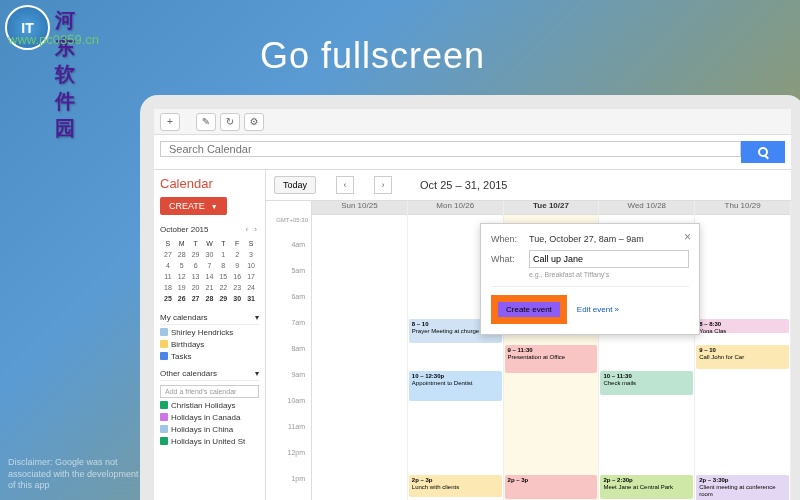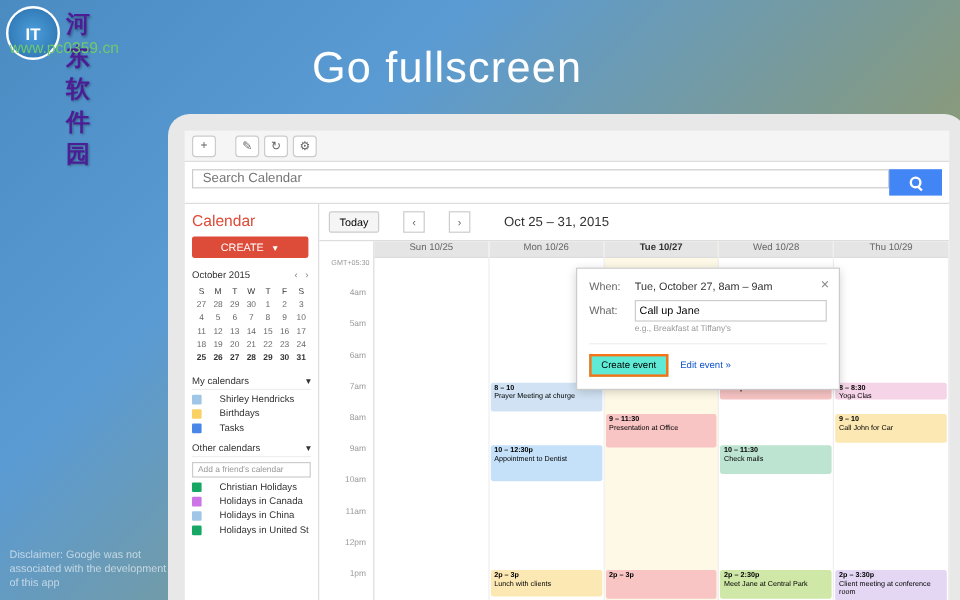--- a/index.html
+++ b/index.html
@@ -16,32 +16,32 @@
 .tb-btn{width:20px;height:18px;border:1px solid #ccc;background:#fff;border-radius:3px;display:flex;align-items:center;justify-content:center;font-size:10px;color:#666;cursor:pointer}
 .tb-sep{width:8px}
 .search-row{display:flex;padding:6px;gap:0;border-bottom:1px solid #ddd}
 .search-input{flex:1;height:16px;border:1px solid #ccc;padding:0 8px;font-size:11px;color:#999}
 .search-btn{width:44px;height:22px;background:#4285f4;border:none;display:flex;align-items:center;justify-content:center;cursor:pointer}
 .search-icon{width:10px;height:10px;border:2px solid #fff;border-radius:50%;position:relative}
 .search-icon::after{content:'';position:absolute;width:5px;height:2px;background:#fff;transform:rotate(45deg);bottom:-3px;right:-3px}
 .main{flex:1;display:flex;overflow:hidden}
 .sidebar{width:112px;border-right:1px solid #ddd;padding:6px;font-size:9px;overflow:hidden}
 .cal-title{color:#dd4b39;font-size:13px;margin-bottom:6px}
-.create-btn{background:#dd4b39;color:#fff;padding:4px 24px;font-size:9px;border:none;border-radius:2px;cursor:pointer;position:relative}
+.create-btn{background:#dd4b39;color:#fff;padding:4px 9px;font-size:9px;border:none;border-radius:2px;cursor:pointer;position:relative}
 .create-btn::after{content:'▼';margin-left:6px;font-size:7px}
 .month-nav{display:flex;justify-content:space-between;align-items:center;margin-top:10px;font-size:8px;color:#333}
 .month-nav span:first-child{font-weight:normal}
 .arrows{color:#888;letter-spacing:2px}
 .mini-cal{margin-top:3px}
 .mini-cal table{width:100%;font-size:7px;color:#666}
 .mini-cal th{font-weight:normal;color:#333;padding:1px}
 .mini-cal td{text-align:center;padding:1px}
 .mini-cal .bold{font-weight:bold;color:#333}
 .section-head{display:flex;justify-content:space-between;align-items:center;margin-top:8px;font-size:8px;color:#333;border-bottom:1px solid #eee;padding-bottom:2px}
-.cal-item{display:flex;align-items:flex-end;gap:15px;margin-top:3px;font-size:8px;color:#333}
+.cal-item{display:flex;align-items:flex-start;gap:3px;margin-top:3px;font-size:8px;color:#333}
 .cal-chk{width:8px;height:8px;border-radius:1px}
 .add-friend{border:1px solid #ccc;padding:2px 4px;font-size:7px;color:#999;margin-top:4px}
 .content{flex:1;display:flex;flex-direction:column;overflow:hidden}
 .date-bar{display:flex;align-items:center;padding:6px 8px;gap:20px;border-bottom:1px solid #ddd}
 .today-btn{border:1px solid #ccc;background:#f5f5f5;padding:3px 8px;font-size:9px;border-radius:2px;cursor:pointer}
 .nav-btn{border:1px solid #ccc;background:#fff;width:18px;height:18px;font-size:9px;color:#666;display:flex;align-items:center;justify-content:center;cursor:pointer}
 .date-range{font-size:11px;color:#333;margin-left:8px}
 .grid{flex:1;display:flex;position:relative;overflow:hidden}
 .time-col{width:46px;border-right:1px solid #ddd;font-size:7px;color:#999;padding-top:14px}
 .time-col div{height:26px;padding-right:3px;text-align:right}
@@ -54,21 +54,21 @@
 .event{position:absolute;left:1px;right:1px;font-size:6px;padding:2px 3px;border-radius:2px;overflow:hidden;line-height:1.2}
 .ev-time{font-weight:bold;display:block}
 .popup{position:absolute;top:22px;left:168px;width:220px;background:#fff;border:1px solid #ccc;box-shadow:0 2px 8px rgba(0,0,0,0.2);padding:10px;z-index:50;font-size:9px}
 .popup-close{position:absolute;top:6px;right:8px;font-size:12px;color:#888;cursor:pointer}
 .popup-row{display:flex;margin-bottom:6px;align-items:center}
 .popup-label{width:38px;color:#666}
 .popup-val{flex:1;color:#333}
 .popup-input{flex:1;border:1px solid #ccc;padding:3px;font-size:9px}
 .popup-hint{font-size:7px;color:#999;margin-left:38px;margin-top:-3px;margin-bottom:8px}
 .popup-actions{display:flex;gap:10px;align-items:center;border-top:1px solid #eee;padding-top:8px}
-.create-ev-btn{border:2px solid #f97316;background:#5eead4;padding:3px 8px;font-size:8px;cursor:pointer}
+.create-ev-btn{border:7px solid #f97316;background:#8b5cf6;padding:3px 8px;font-size:8px;cursor:pointer}
 .edit-link{color:#1155cc;font-size:8px;cursor:pointer}
 .popup::after{content:'';position:absolute;bottom:-8px;left:50%;margin-left:-8px;border:8px solid transparent;border-top-color:#fff}
 </style>
 </head>
 <body>
 
 <div class="watermark">
   <div class="watermark-logo">IT</div>
   <div class="watermark-text">河东软件园</div>
 </div>

